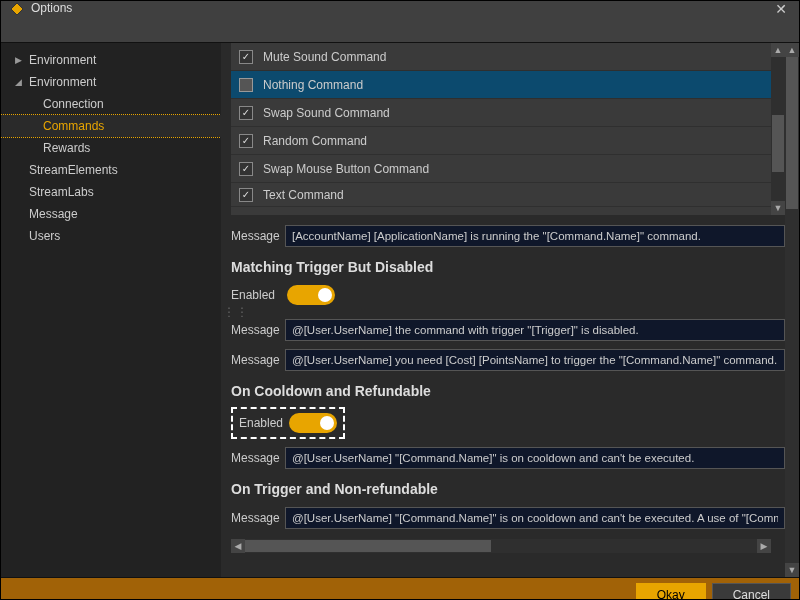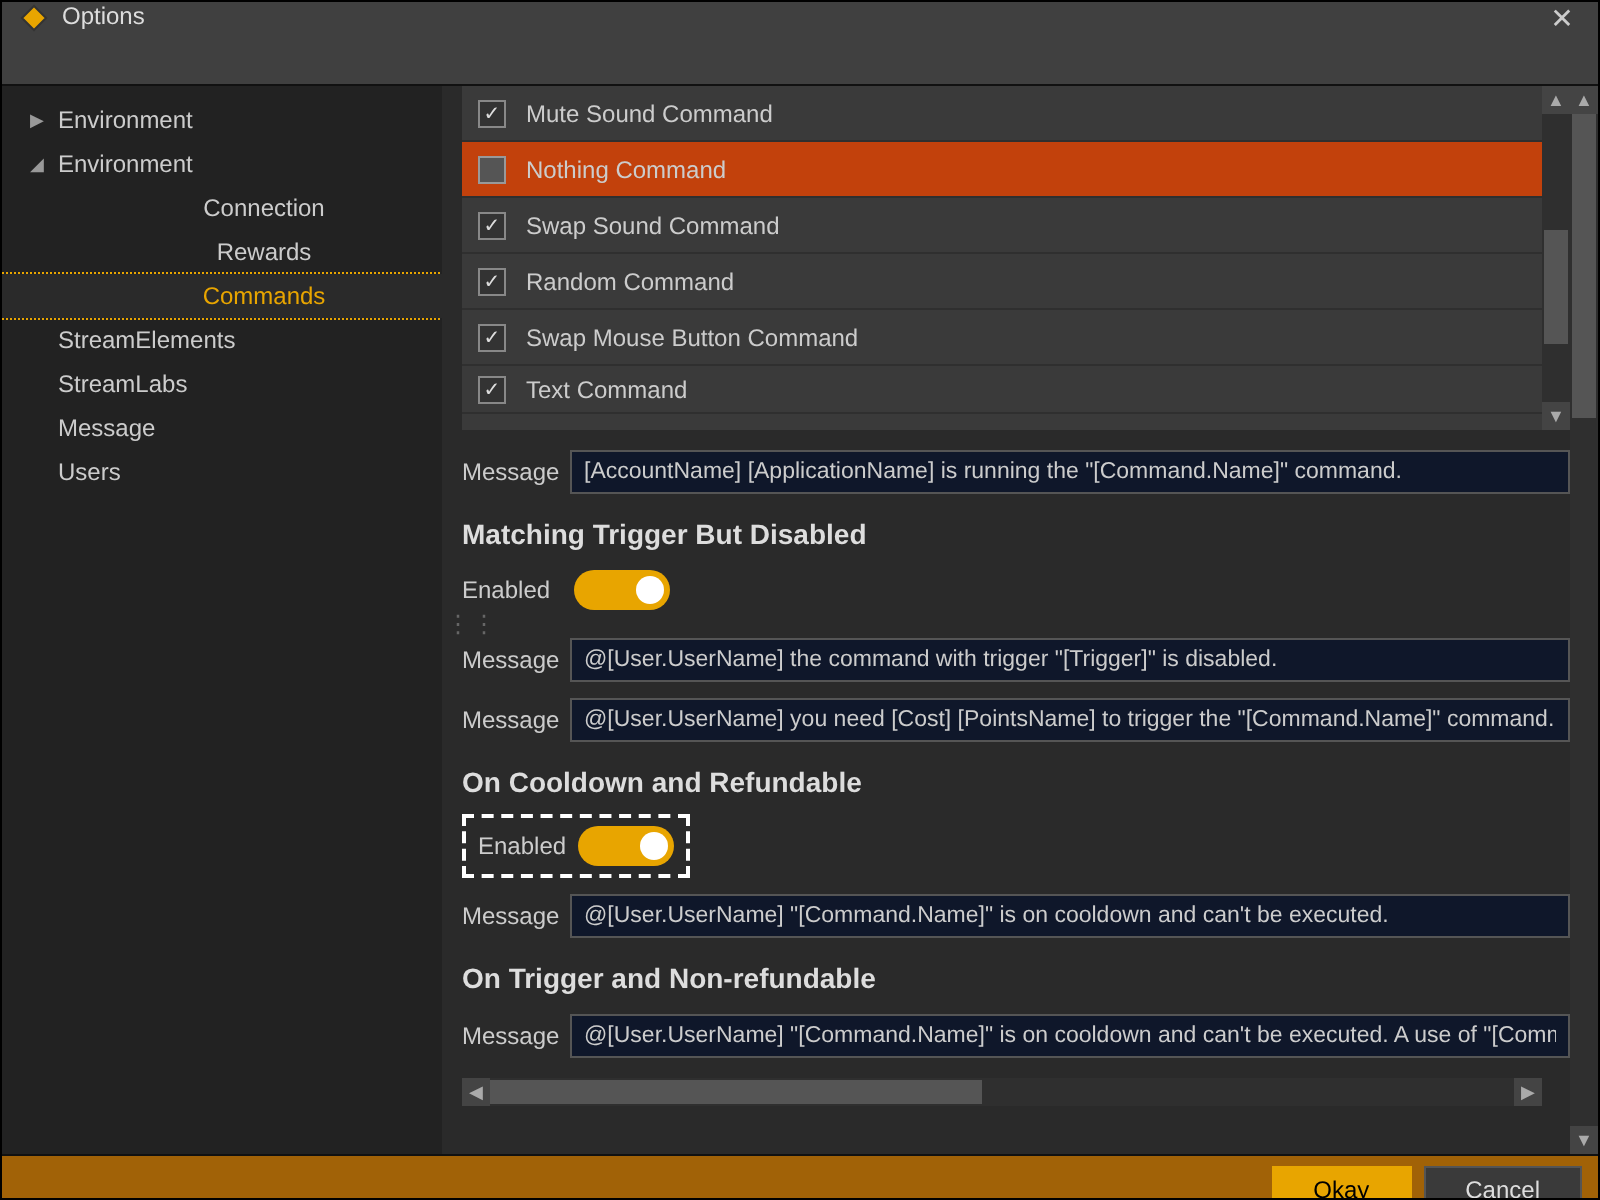--- a/index.html
+++ b/index.html
@@ -36,21 +36,21 @@
   .tree-item {
     display: flex;
     align-items: center;
     padding: 2px 4px 2px 14px;
     color: #ccc;
     cursor: default;
     font-size: 12px;
     line-height: 18px;
   }
   .tree-item .arrow { width: 10px; color: #999; font-size: 9px; margin-right: 4px; }
-  .tree-child { padding-left: 42px; display:flex;align-items:center;line-height:18px;padding-top:2px;padding-bottom:2px;justify-content:center;}
+  .tree-child { padding-left: 42px; display:flex;align-items:center;line-height:18px;padding-top:2px;padding-bottom:2px;}
   .tree-child.selected {
     background: #2a2a2a;
     outline: 1px dotted #e8a500;
     color: #e8a500;
   }
   .main {
     flex: 1;
     background: #2a2a2a;
     position: relative;
     display: flex;
@@ -70,21 +70,21 @@
     padding-right: 14px;
   }
   .cmd-list-inner { overflow: hidden; height: 100%; }
   .cmd-row {
     display: flex;
     align-items: center;
     height: 28px;
     padding: 0 8px;
     border-bottom: 1px solid #2f2f2f;
   }
-  .cmd-row.selected { background: #c2410c; }
+  .cmd-row.selected { background: #0c4a6e; }
   .chk {
     width: 14px; height: 14px;
     border: 1px solid #888;
     background: #333;
     margin-right: 10px;
     display: flex; align-items: center; justify-content: center;
     font-size: 10px; color: #ddd;
   }
   .cmd-row.selected .chk { background: #555; border-color:#999; }
   .row-label { font-size: 12px; }
@@ -189,25 +189,25 @@
         <span class="arrow">▶</span>
         <span>Environment</span>
       </div>
     <div class="tree-item">
         <span class="arrow">◢</span>
         <span>Environment</span>
       </div>
     <div class="tree-child">
         <span>Connection</span>
       </div>
+    <div class="tree-child selected">
+        <span>Commands</span>
+      </div>
     <div class="tree-child">
         <span>Rewards</span>
-      </div>
-    <div class="tree-child selected">
-        <span>Commands</span>
       </div>
     <div class="tree-item" style="padding-left:28px">
         <span>StreamElements</span>
       </div>
     <div class="tree-item" style="padding-left:28px">
         <span>StreamLabs</span>
       </div>
     <div class="tree-item" style="padding-left:28px">
         <span>Message</span>
       </div>

